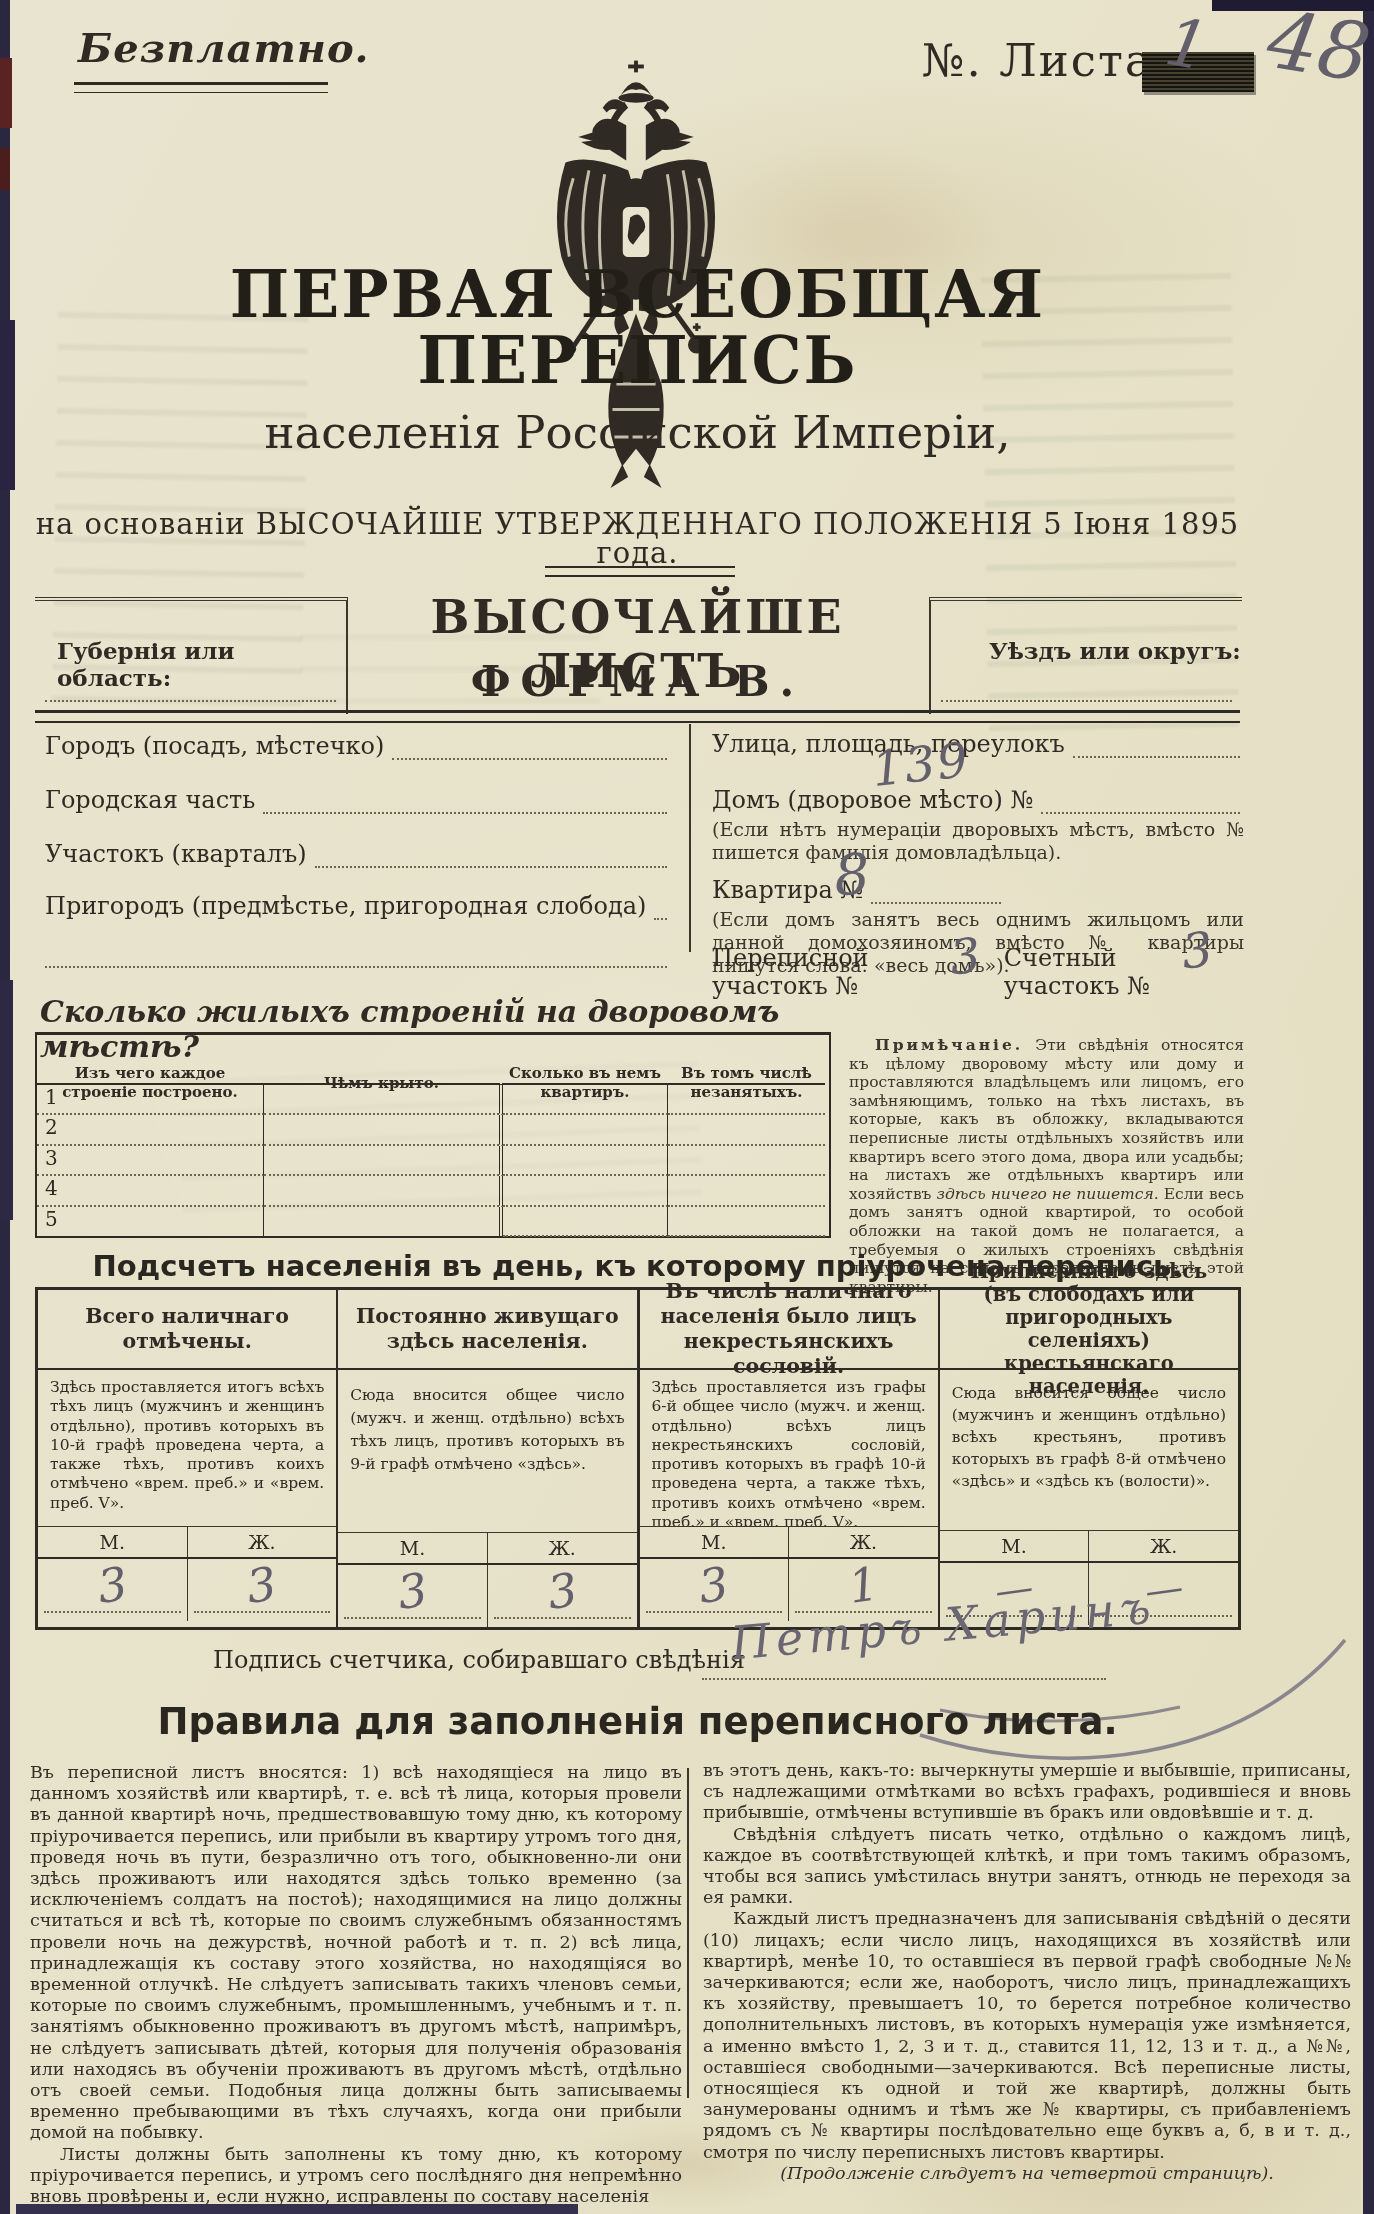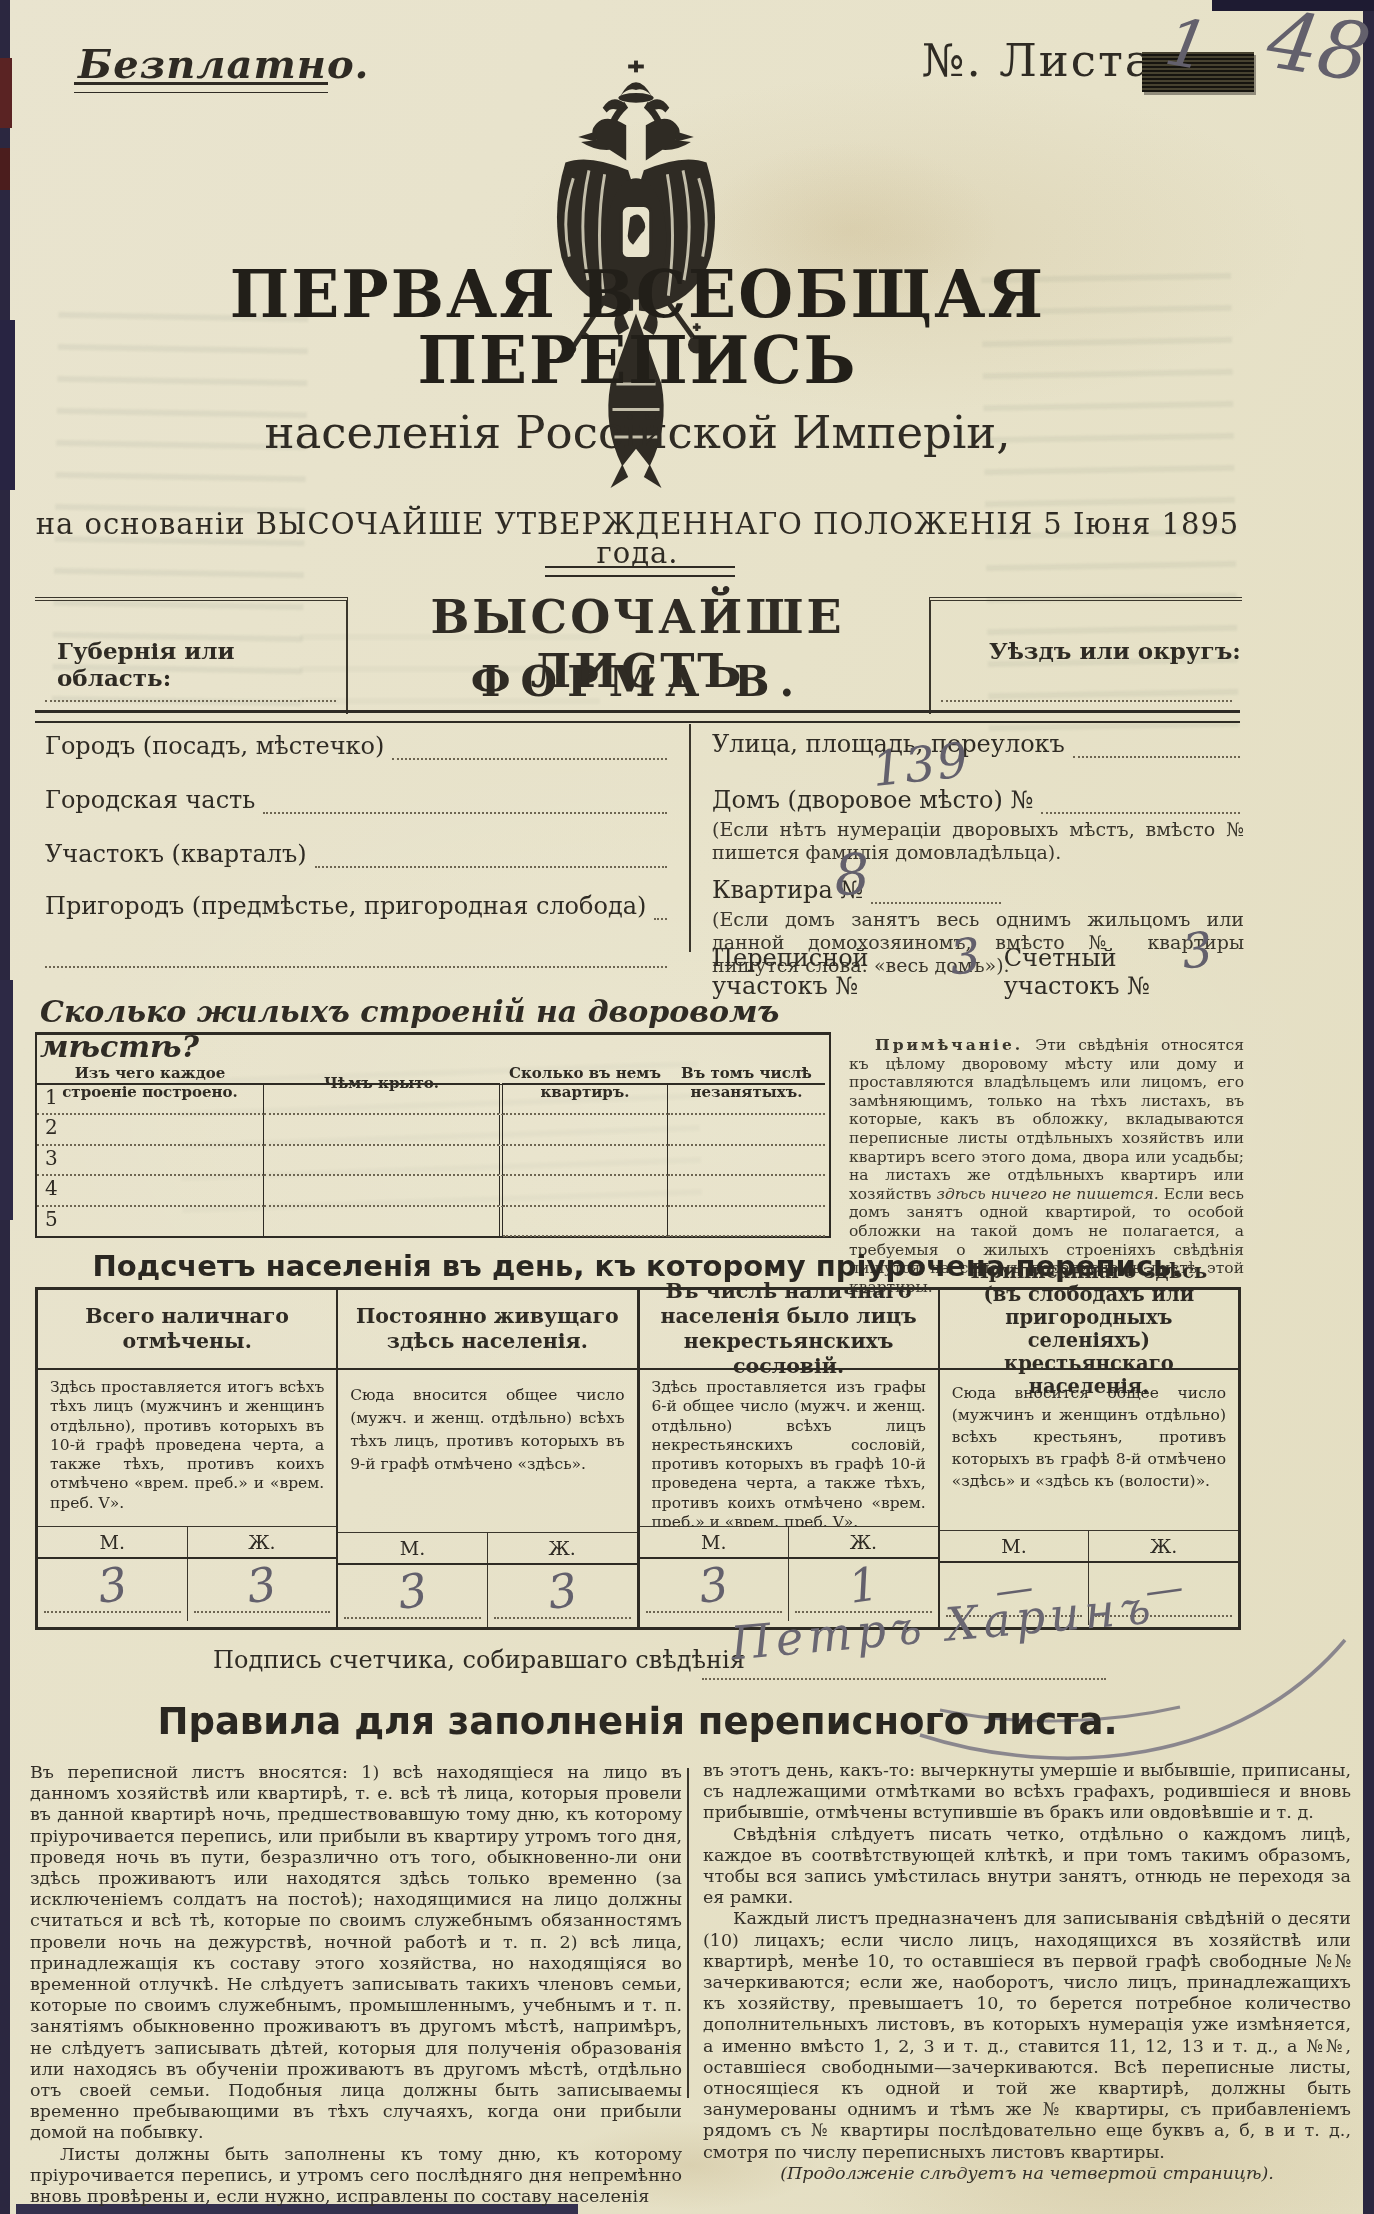--- a/index.html
+++ b/index.html
@@ -25,21 +25,21 @@
   .edge-mark1{left:0;top:58px;width:12px;height:70px;background:#5a2323;}
   .edge-mark2{left:0;top:148px;width:10px;height:42px;background:#4b1d1d;}
   .edge-right{left:1363px;top:0;width:11px;height:2214px;background:var(--edge);}
   .edge-topright{left:1212px;top:0;width:162px;height:11px;background:#1e1b32;}
   .edge-bottom{left:16px;top:2204px;width:562px;height:10px;background:#34304d;}
   
   .ghost{position:absolute;opacity:.55;filter:blur(.8px);pointer-events:none;
     background:repeating-linear-gradient(0deg, transparent 0 26px, rgba(104,118,100,.16) 26px 32px);}
   .stain{position:absolute;pointer-events:none;border-radius:50%;}
   
-  .free{left:78px;top:24px;font-style:italic;font-weight:700;font-size:40px;letter-spacing:1px;margin-top:16px;}
+  .free{left:78px;top:24px;font-style:italic;font-weight:700;font-size:40px;letter-spacing:1px;}
   .free-ul{left:74px;top:82px;width:254px;height:7px;border-top:3px solid var(--ink);border-bottom:1px solid var(--ink);}
   .sheetno{left:922px;top:34px;font-size:45px;letter-spacing:2px;}
   .sheet-box{left:1142px;top:52px;width:112px;height:40px;
     background:repeating-linear-gradient(0deg,#16140f 0 2px,#474230 2px 4px);
     box-shadow:2px 3px 0 rgba(40,36,28,.45);}
   .sheet-one{left:1166px;top:6px;font-style:italic;font-size:66px;color:#45423c;transform:rotate(10deg);font-weight:400;}
   .corner48{left:1268px;top:0px;font-style:italic;font-size:80px;color:#8e8b9b;transform:rotate(9deg);font-weight:400;}
   
   .t1{left:35px;top:264px;width:1205px;font-weight:700;font-size:63px;line-height:1;letter-spacing:2px;color:#221f19;transform:scaleY(1.05);}
   .t2{left:35px;top:410px;width:1205px;font-size:45px;line-height:1;}

